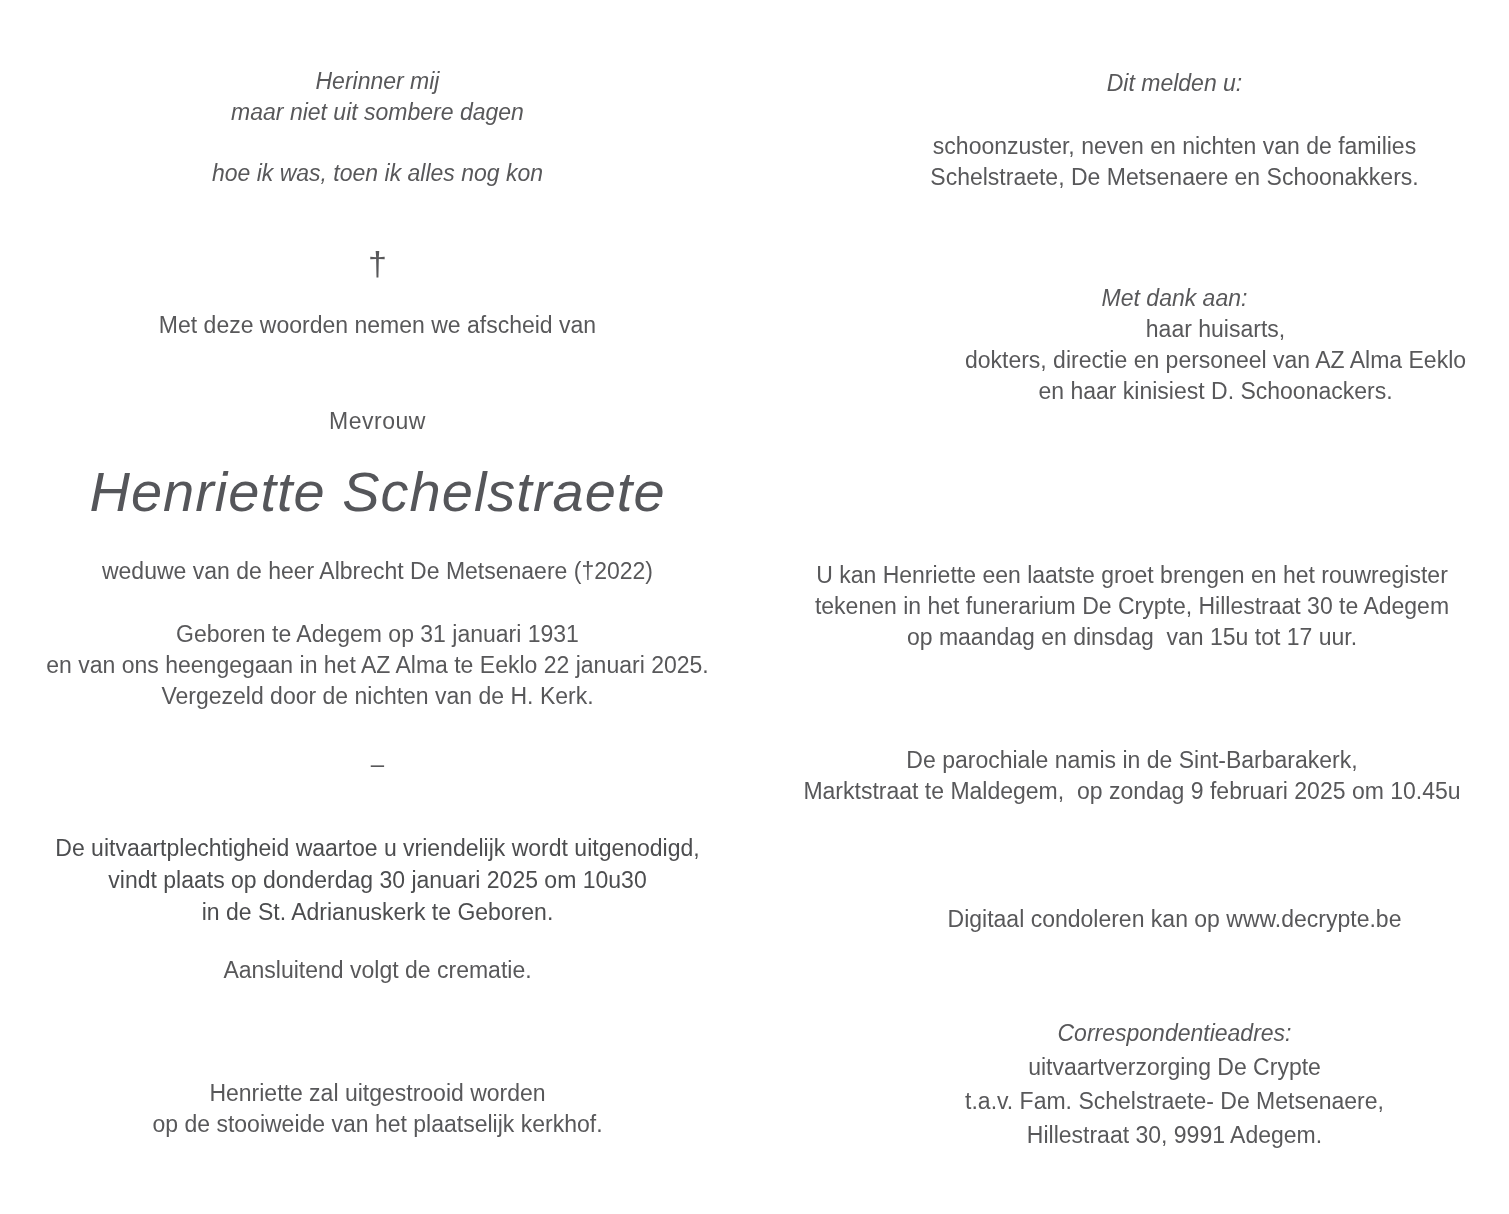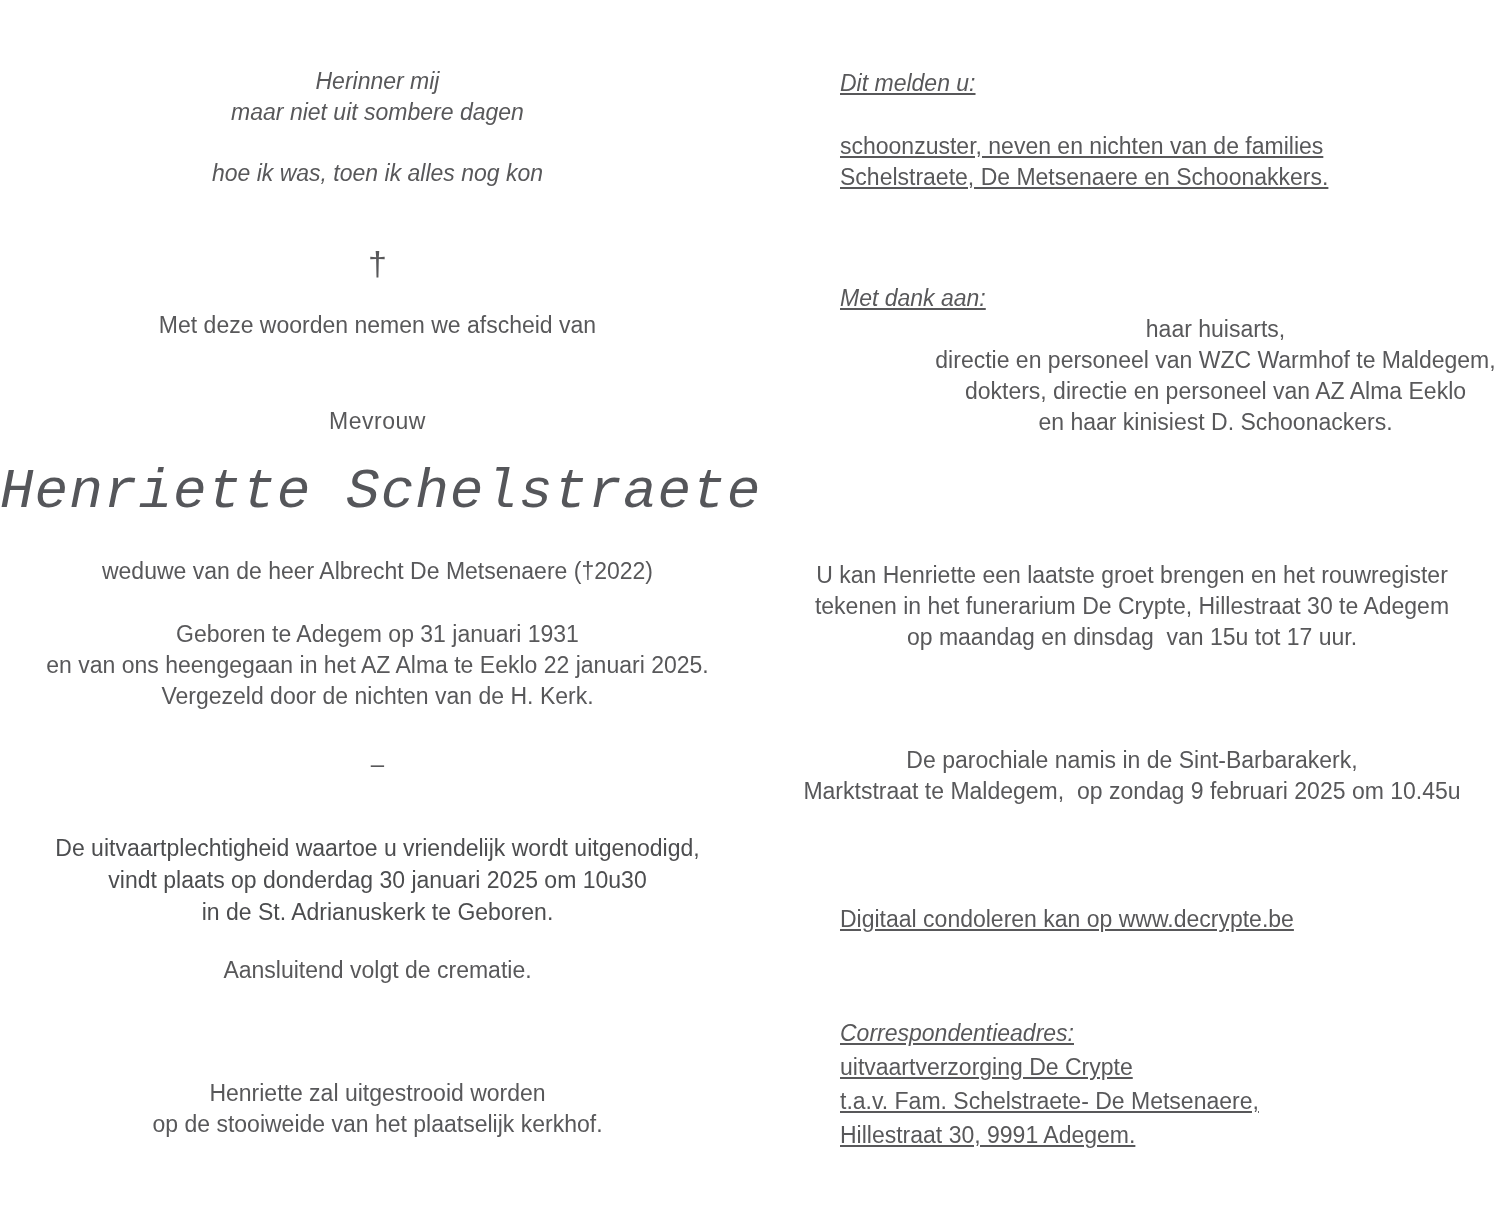--- a/index.html
+++ b/index.html
@@ -16,28 +16,28 @@
   .col-left  { left: 0;     width: 755px; }
   .col-right { left: 755px; width: 754px; }
   .block {
     position: absolute;
     width: 100%;
     font-size: 23px;
     line-height: 31px;
   }
   .line { white-space: pre; }
   .center { text-align: center; }
-  .leftpad  { padding-left: 85px;  box-sizing: border-box; text-align: left; text-decoration: underline; }
+  .leftpad  { padding-left: 85px;  box-sizing: border-box; text-align: center; }
   .listpad  { padding-left: 167px; box-sizing: border-box; text-align: center; }
   .italic { font-style: italic; }
   .cross { font-size: 34px; line-height: 34px; }
   .dash  { font-size: 24px; }
   .salutation { letter-spacing: 0.5px; }
   .deceased-name {
-    font-family: Liberation Mono, monospace;
+    font-family: Liberation Sans, sans-serif;
     font-style: italic;
     font-weight: 400;
     font-size: 56px;
     line-height: 80px;
     color: #55565a;
     letter-spacing: 1px;
   }
   .bold-block { font-weight: normal; color: #4c4d4f; line-height: 32px; }
   .corr { line-height: 34px; }
 </style>
@@ -110,21 +110,20 @@
       <div class="line">schoonzuster, neven en nichten van de families</div>
       <div class="line">Schelstraete, De Metsenaere en Schoonakkers.</div>
     </div>
 
     <div class="block leftpad italic" style="top:283px">
       <div class="line">Met dank aan:</div>
     </div>
 
     <div class="block listpad" style="top:314px">
       <div class="line">haar huisarts,</div>
-      <div class="line">directie en personeel van WZC Warmhof te Maldegem,</div>
       <div class="line">dokters, directie en personeel van AZ Alma Eeklo</div>
       <div class="line">en haar kinisiest D. Schoonackers.</div>
     </div>
 
     <div class="block center" style="top:560px">
       <div class="line">U kan Henriette een laatste groet brengen en het rouwregister</div>
       <div class="line">tekenen in het funerarium De Crypte, Hillestraat 30 te Adegem</div>
       <div class="line">op maandag en dinsdag  van 15u tot 17 uur.</div>
     </div>
 

